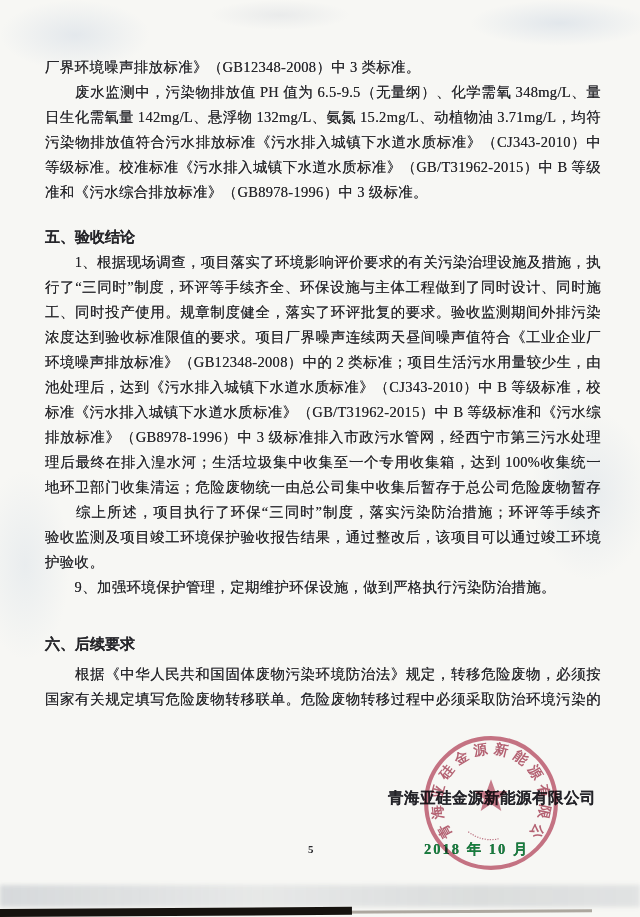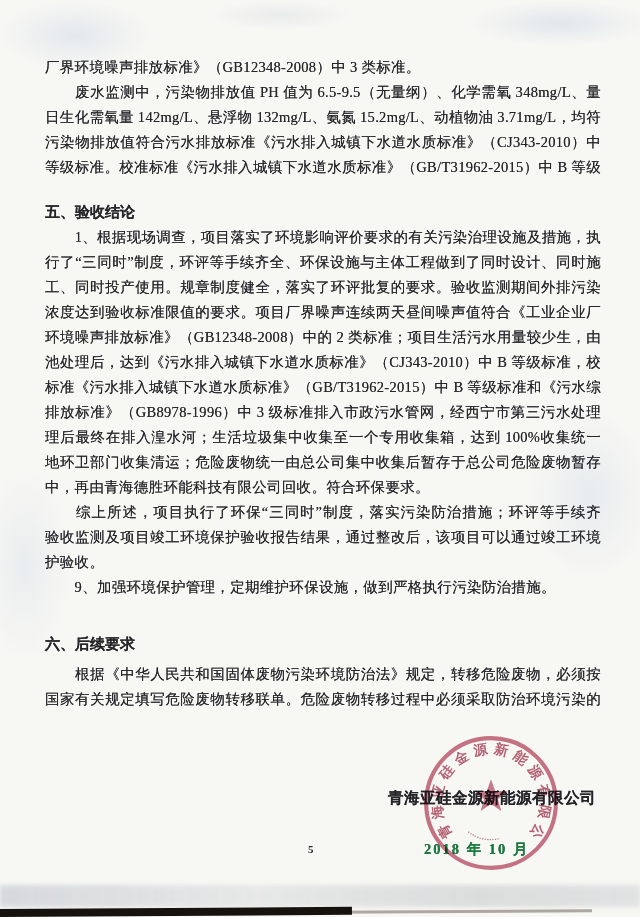--- a/index.html
+++ b/index.html
@@ -66,36 +66,36 @@
 <div class="blot b5"></div>
 <div class="blot b6"></div>
 
 <div class="content">
   <div>
     <div class="line end">厂界环境噪声排放标准》（GB12348-2008）中 3 类标准。</div>
     <div class="line">　　废水监测中，污染物排放值 PH 值为 6.5-9.5（无量纲）、化学需氧 348mg/L、量五</div>
     <div class="line">日生化需氧量 142mg/L、悬浮物 132mg/L、氨氮 15.2mg/L、动植物油 3.71mg/L，均符合</div>
     <div class="line">污染物排放值符合污水排放标准《污水排入城镇下水道水质标准》（CJ343-2010）中 B</div>
     <div class="line">等级标准。校准标准《污水排入城镇下水道水质标准》（GB/T31962-2015）中 B 等级标</div>
+    <div class="line end">准和《污水综合排放标准》（GB8978-1996）中 3 级标准。</div>
   </div>
 
   <div class="heading h5">五、验收结论</div>
 
   <div>
     <div class="line">　　1、根据现场调查，项目落实了环境影响评价要求的有关污染治理设施及措施，执</div>
     <div class="line">行了“三同时”制度，环评等手续齐全、环保设施与主体工程做到了同时设计、同时施</div>
     <div class="line">工、同时投产使用。规章制度健全，落实了环评批复的要求。验收监测期间外排污染物</div>
     <div class="line">浓度达到验收标准限值的要求。项目厂界噪声连续两天昼间噪声值符合《工业企业厂界</div>
     <div class="line">环境噪声排放标准》（GB12348-2008）中的 2 类标准；项目生活污水用量较少生，由化粪</div>
     <div class="line">池处理后，达到《污水排入城镇下水道水质标准》（CJ343-2010）中 B 等级标准，校准</div>
     <div class="line">标准《污水排入城镇下水道水质标准》（GB/T31962-2015）中 B 等级标准和《污水综合</div>
     <div class="line">排放标准》（GB8978-1996）中 3 级标准排入市政污水管网，经西宁市第三污水处理厂处</div>
     <div class="line">理后最终在排入湟水河；生活垃圾集中收集至一个专用收集箱，达到 100%收集统一由当</div>
     <div class="line">地环卫部门收集清运；危险废物统一由总公司集中收集后暂存于总公司危险废物暂存库</div>
-    <div class="line end">中，再由青海德胜环能科技有限公司回收。符合环保要求。</div>
   </div>
 
   <div>
     <div class="line">　　综上所述，项目执行了环保“三同时”制度，落实污染防治措施；环评等手续齐全、</div>
     <div class="line">验收监测及项目竣工环境保护验收报告结果，通过整改后，该项目可以通过竣工环境保</div>
     <div class="line end">护验收。</div>
   </div>
 
   <div>
     <div class="line end">　　9、加强环境保护管理，定期维护环保设施，做到严格执行污染防治措施。</div>

